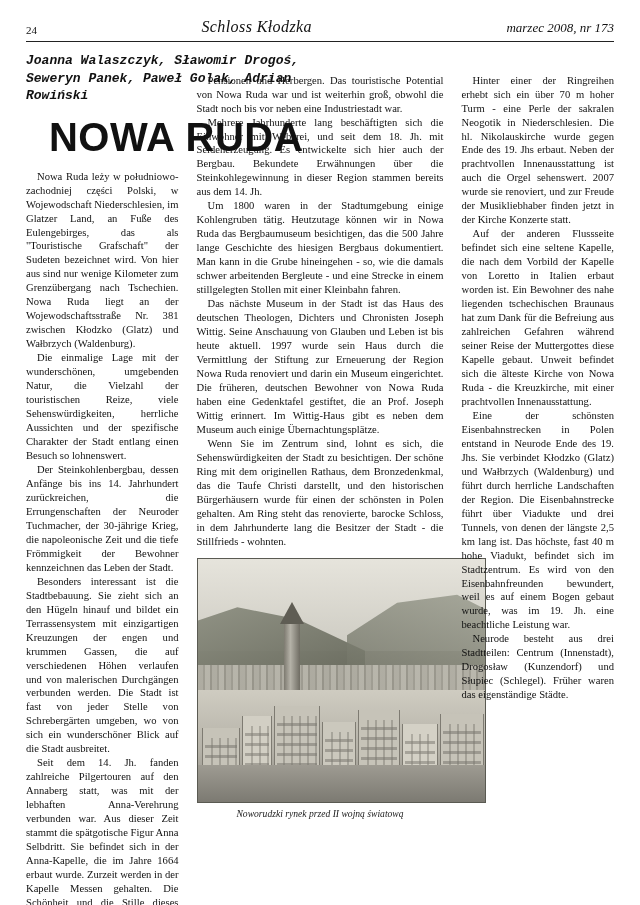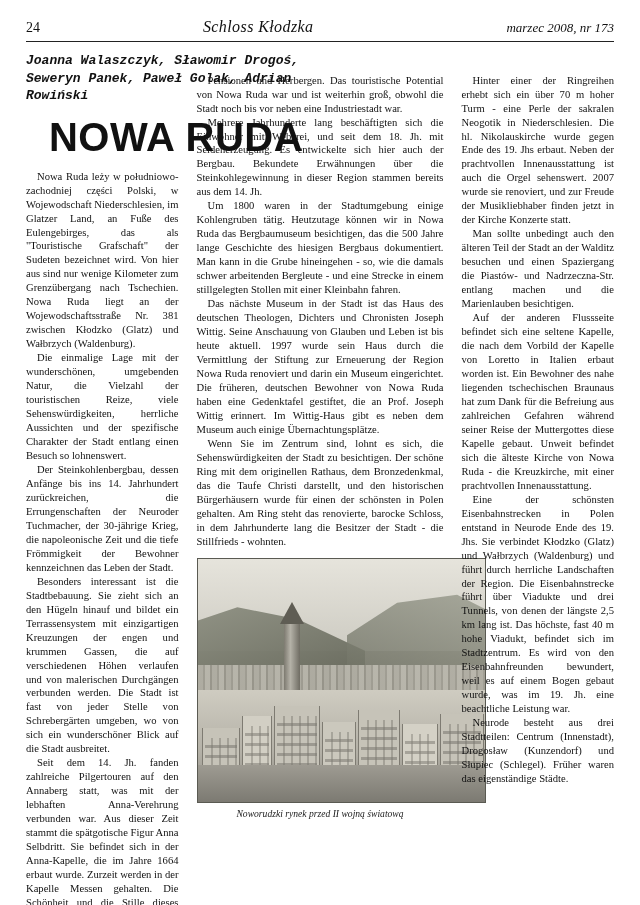--- a/index.html
+++ b/index.html
@@ -20,21 +20,21 @@
   
   .runhead {
     display:flex;
     align-items:flex-end;
     justify-content:space-between;
     font-family:"Liberation Serif", serif;
     font-size:13.5px;
     font-style:italic;
     padding-bottom:3px;
   }
-  .runhead .pageno { font-style:normal; font-size:14px; }
+  .runhead .pageno { font-style:normal; font-size:11px; }
   .runhead .journal {
     font-size:16px; font-style:italic; letter-spacing:.4px;
     margin-left:-30px;
   }
   .runhead .issue { font-size:13px; font-style:italic; }
   .rule {
     border-bottom:1px solid #222;
     margin:2px 0 10px 0;
   }
   
@@ -203,21 +203,20 @@
             <div class="ph-b" style="left:242px;width:44px;height:88px;"></div>
           </div>
           <div class="ph-street"></div>
         </div>
         <div class="ph-caption">Noworudzki rynek przed II wojną światową</div>
       </div>
     </div>
 
     <div class="col colR" style="margin-top:-96px;">
       <p class="first">Hinter einer der Ringreihen erhebt sich ein über 70 m hoher Turm - eine Perle der sakralen Neogotik in Niederschlesien. Die hl. Nikolauskirche wurde gegen Ende des 19. Jhs erbaut. Neben der prachtvollen Innenausstattung ist auch die Orgel sehenswert. 2007 wurde sie renoviert, und zur Freude der Musikliebhaber finden jetzt in der Kirche Konzerte statt.</p>
-      <p>Man sollte unbedingt auch den älteren Teil der Stadt an der Walditz besuchen und einen Spaziergang die Piastów- und Nadrzeczna-Str. entlang machen und die Marienlauben besichtigen.</p>
       <p>Auf der anderen Flussseite befindet sich eine seltene Kapelle, die nach dem Vorbild der Kapelle von Loretto in Italien erbaut worden ist. Ein Bewohner des nahe liegenden tschechischen Braunaus hat zum Dank für die Befreiung aus zahlreichen Gefahren während seiner Reise der Muttergottes diese Kapelle gebaut. Unweit befindet sich die älteste Kirche von Nowa Ruda - die Kreuzkirche, mit einer prachtvollen Innenausstattung.</p>
       <p>Eine der schönsten Eisenbahnstrecken in Polen entstand in Neurode Ende des 19. Jhs. Sie verbindet Kłodzko (Glatz) und Wałbrzych (Waldenburg) und führt durch herrliche Landschaften der Region. Die Eisenbahnstrecke führt über Viadukte und drei Tunnels, von denen der längste 2,5 km lang ist. Das höchste, fast 40 m hohe Viadukt, befindet sich im Stadtzentrum. Es wird von den Eisenbahnfreunden bewundert, weil es auf einem Bogen gebaut wurde, was im 19. Jh. eine beachtliche Leistung war.</p>
       <p>Neurode besteht aus drei Stadtteilen: Centrum (Innenstadt), Drogosław (Kunzendorf) und Słupiec (Schlegel). Früher waren das eigenständige Städte.</p>
 
     </div>
 
   </div>
 </div>
 
 </body></html>

